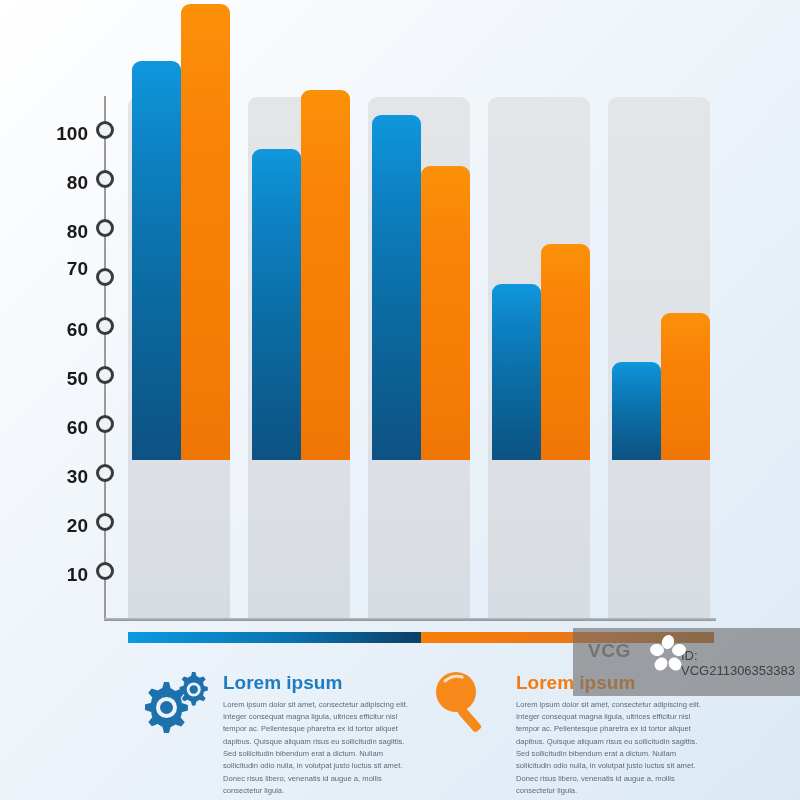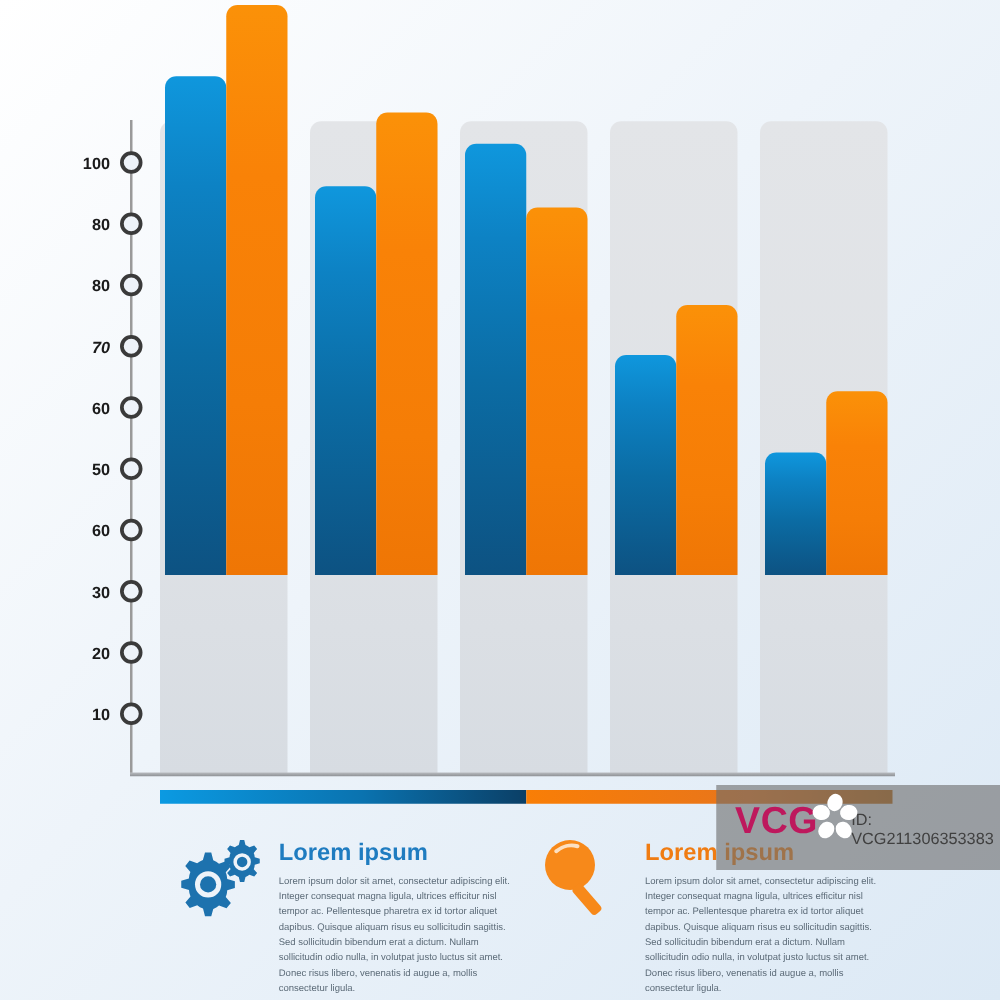--- a/index.html
+++ b/index.html
@@ -27,21 +27,21 @@
   }
   .baseline{
     position:absolute;left:104px;top:618px;width:612px;height:3px;
     background:linear-gradient(180deg,#b9bcc0,#8e9195);
   }
 
   .tick{position:absolute;left:96px;width:18px;height:18px;
     border:3px solid #3a3a3a;border-radius:50%;background:#eef3f9;box-sizing:border-box;}
   .tick-label{
     position:absolute;right:712px;width:40px;text-align:right;
-    font-size:13px;font-weight:bold;color:#1a1a1a;
+    font-size:19px;font-weight:bold;color:#1a1a1a;
   }
 
   .bars{position:absolute;left:0;top:0;width:800px;height:640px;}
   .bar{position:absolute;bottom:180px;width:49px;border-radius:9px 9px 0 0;}
   .bar.blue{background:linear-gradient(180deg,#0f97dd 0%,#0d82c4 22%,#0b6ca4 55%,#0d5282 100%);}
   .bar.orange{background:linear-gradient(180deg,#fb9108 0%,#f98207 30%,#f57d06 70%,#ef7605 100%);}
 
   
   .legend{position:absolute;left:0;top:628px;width:800px;height:172px;}
   .rule{position:absolute;top:4px;height:11px;}
@@ -55,22 +55,22 @@
   .ico{position:absolute;left:6px;top:12px;width:78px;height:72px;}
   .txt{position:absolute;left:95px;top:6px;width:196px;}
   .head{font-size:19px;font-weight:bold;line-height:1.15;margin:12px 0 5px 0;}
   .head.blue{color:#1f7cc0;}
   .head.orange{color:#f07c12;}
   .body{font-size:7.6px;line-height:1.62;color:#5c6b78;margin:0;}
 
   
   .wm{position:absolute;left:573px;top:628px;width:227px;height:68px;
       background:rgba(110,110,110,.62);}
-  .wm-vcg{position:absolute;left:588px;top:640px;font-size:30px;font-weight:bold;
-      color:#be185d;letter-spacing:.5px;}
+  .wm-vcg{position:absolute;left:588px;top:640px;font-size:19px;font-weight:bold;
+      color:#737373;letter-spacing:.5px;}
   .wm-id{position:absolute;left:681px;top:648px;font-size:13px;color:#404040;}
   .wm-mark{position:absolute;left:648px;top:634px;width:40px;height:40px;}
 </style>
 </head>
 <body>
 
 <div id="stage">
 
   <div class="plot">
     <div class="panels" id="panels">
@@ -83,21 +83,21 @@
     <div class="axis-line"></div>
     <div class="baseline"></div>
     <div id="ticks">
         <div class="tick" style="top: 121px;"></div>
         <div class="tick-label" style="top: 123px;">100</div>
         <div class="tick" style="top: 170px;"></div>
         <div class="tick-label" style="top: 172px;">80</div>
         <div class="tick" style="top: 219px;"></div>
         <div class="tick-label" style="top: 221px;">80</div>
         <div class="tick" style="top: 268px;"></div>
-        <div class="tick-label" style="top: 270px; font-style: italic;">70</div>
+        <div class="tick-label" style="top: 258px;">70</div>
         <div class="tick" style="top: 317px;"></div>
         <div class="tick-label" style="top: 319px;">60</div>
         <div class="tick" style="top: 366px;"></div>
         <div class="tick-label" style="top: 368px;">50</div>
         <div class="tick" style="top: 415px;"></div>
         <div class="tick-label" style="top: 417px;">60</div>
         <div class="tick" style="top: 464px;"></div>
         <div class="tick-label" style="top: 466px; text-align: right;">30</div>
         <div class="tick" style="top: 513px;"></div>
         <div class="tick-label" style="top: 515px;">20</div>

